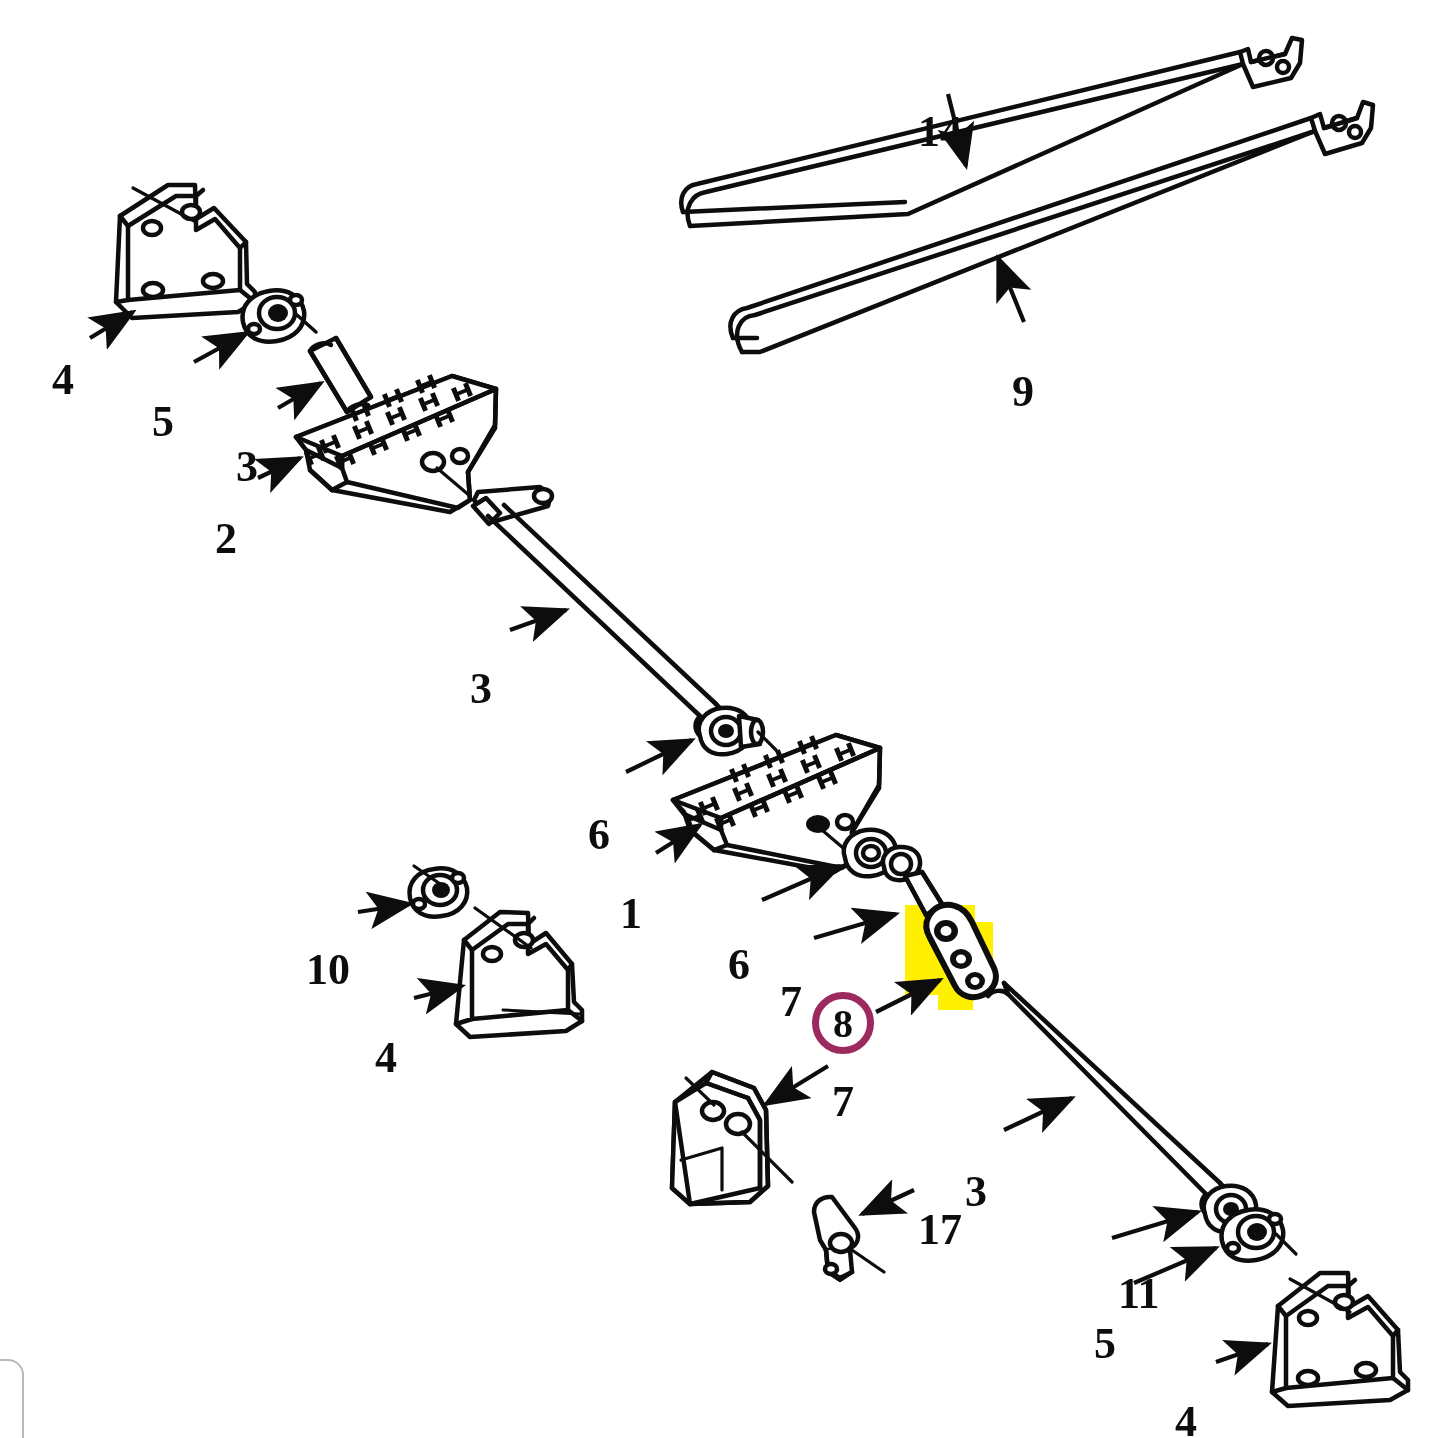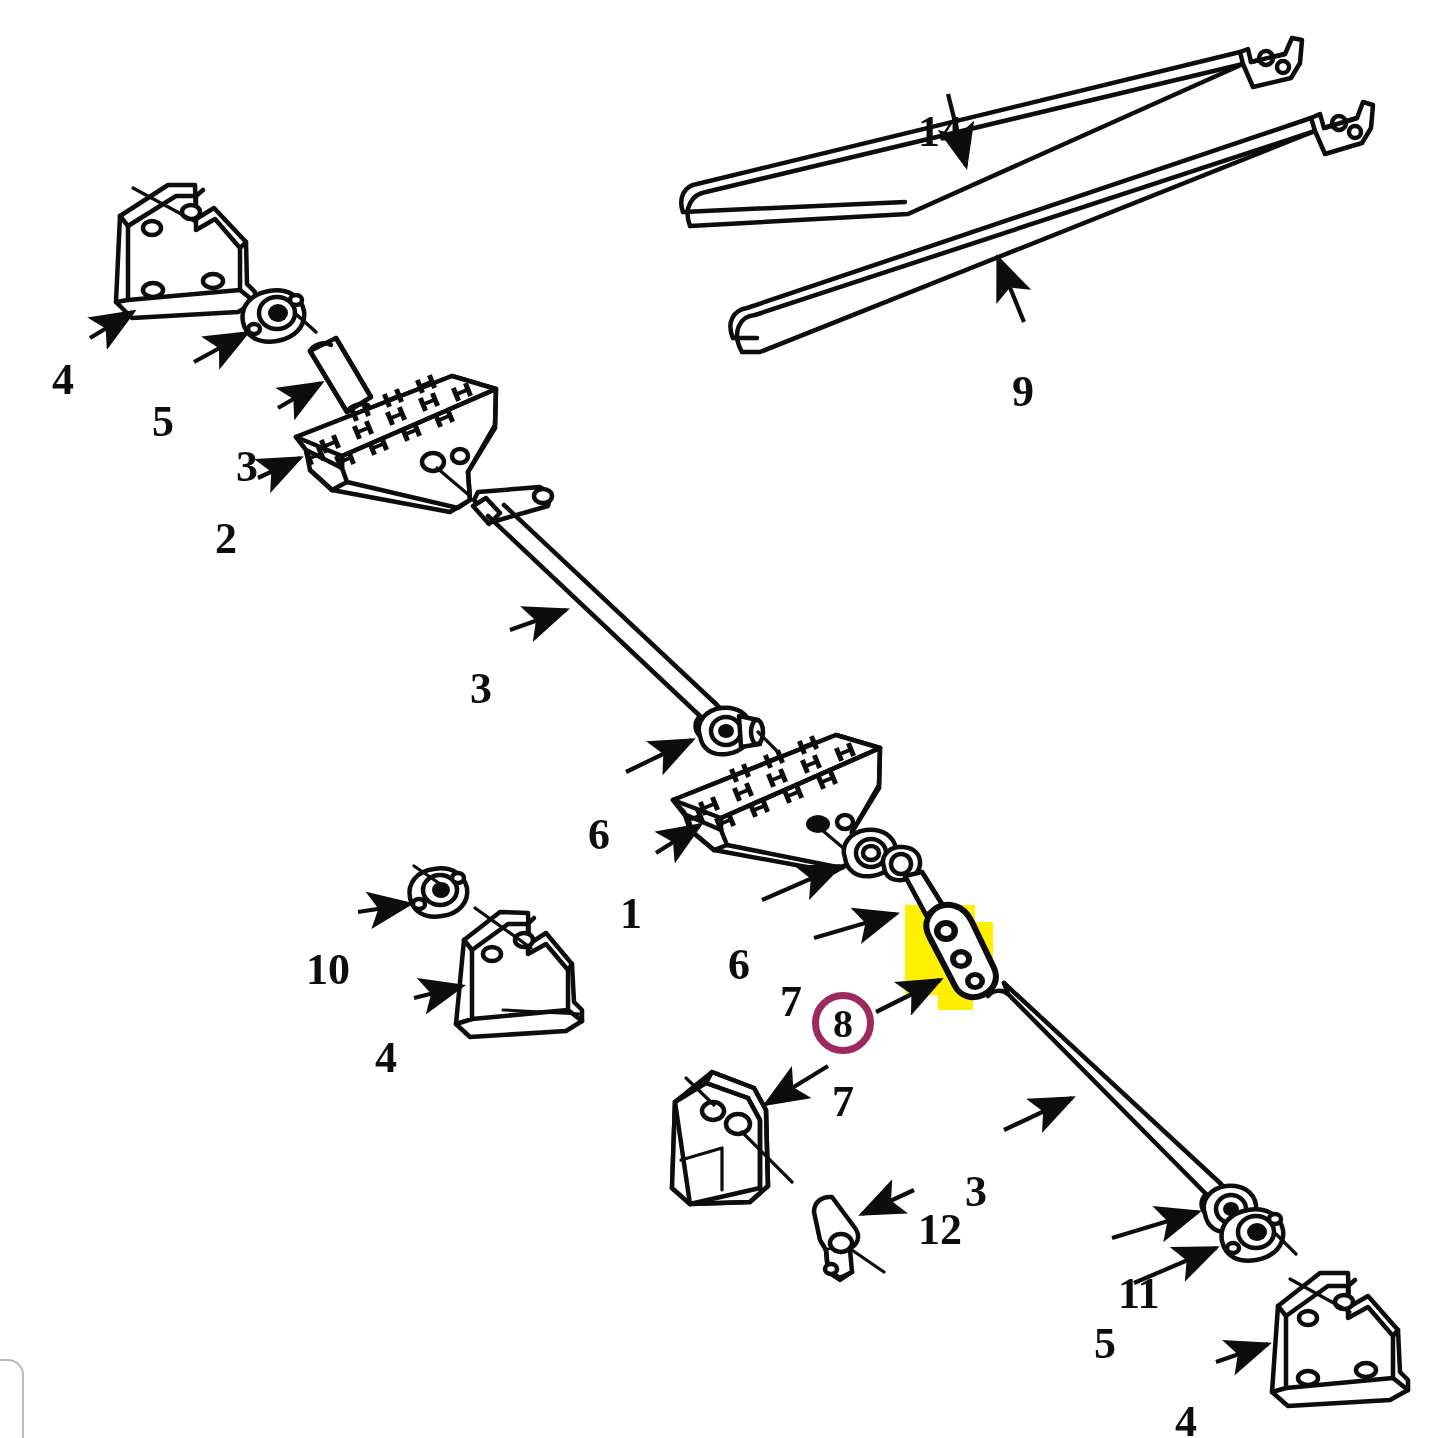--- a/index.html
+++ b/index.html
@@ -330,21 +330,21 @@
   <div class="lbl" style="left:918px; top:70px;">14</div>
   <div class="lbl" style="left:1012px;top:330px;">9</div>
   <div class="lbl" style="left:470px; top:627px;">3</div>
   <div class="lbl" style="left:588px; top:773px;">6</div>
   <div class="lbl" style="left:620px; top:852px;">1</div>
   <div class="lbl" style="left:728px; top:903px;">6</div>
   <div class="lbl" style="left:780px; top:940px;">7</div>
   <div class="lbl" style="left:306px; top:908px;text-align:right;">10</div>
   <div class="lbl" style="left:375px; top:996px;">4</div>
   <div class="lbl" style="left:832px; top:1040px;">7</div>
-  <div class="lbl" style="left:918px; top:1168px;">12</div>
+  <div class="lbl" style="left:918px; top:1168px;">17</div>
   <div class="lbl" style="left:965px; top:1130px;">3</div>
   <div class="lbl" style="left:1118px;top:1232px;">11</div>
   <div class="lbl" style="left:1094px;top:1282px;">5</div>
   <div class="lbl" style="left:1175px;top:1360px;">4</div>
 
   <div class="callout" style="left:812px; top:992px;">8</div>
 
   <div class="corner-frame"></div>
 
 </div>

